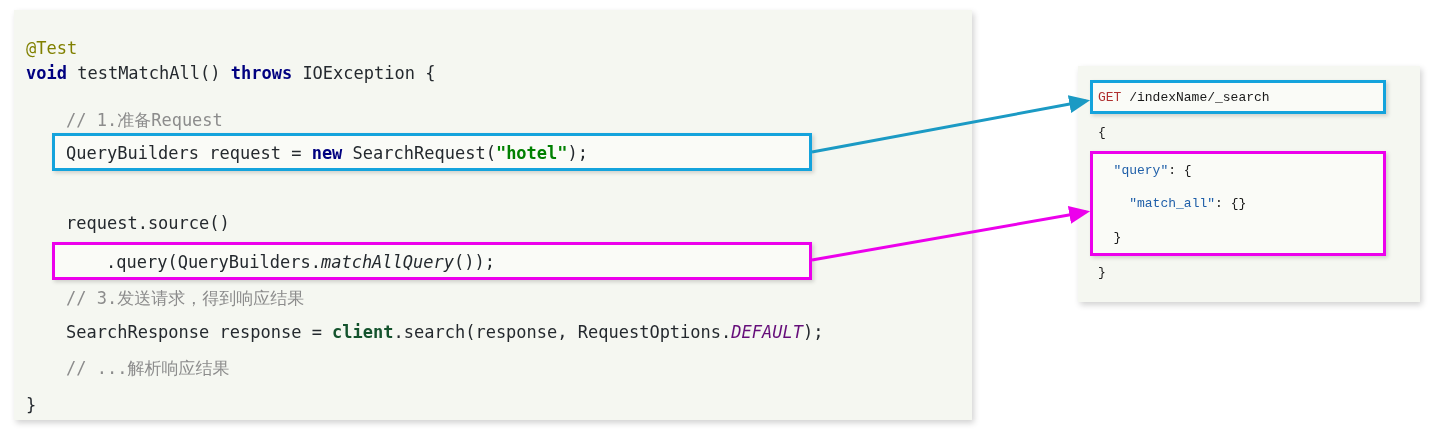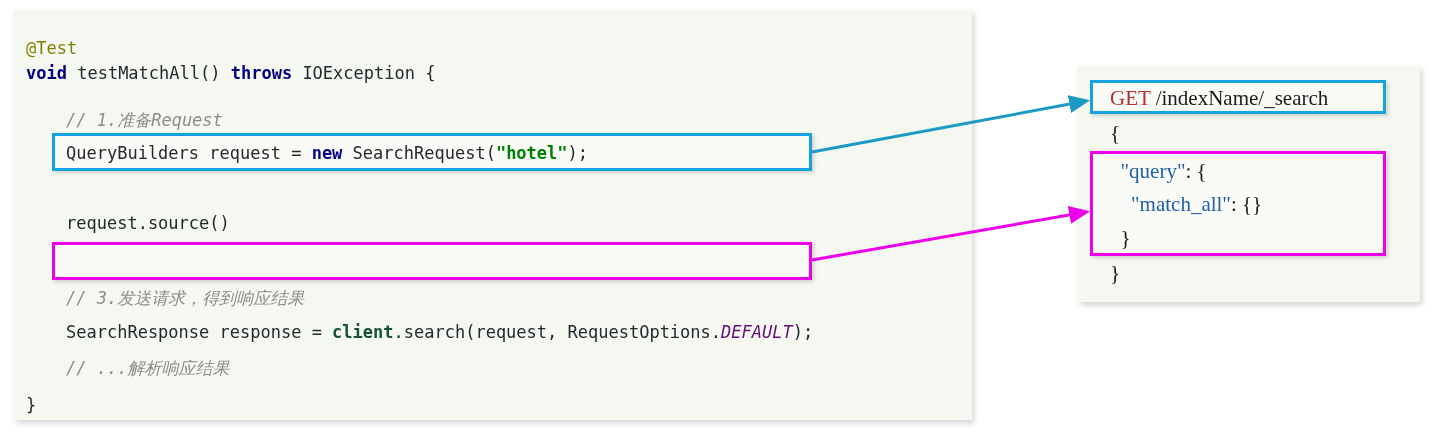--- a/index.html
+++ b/index.html
@@ -34,21 +34,21 @@
     font-size: 17px;
     line-height: 20px;
     color: #24292e;
   }
   .ind0 { padding-left: 12px; text-align: center; }
   .ind1 { padding-left: 52px; }
   .ind2 { padding-left: 92px; }
 
   .kw      { color: #000080; font-weight: bold; }
   .anno    { color: #808000; }
-  .cmt     { color: #8c8c8c; font-style: italic; }
+  .cmt     { color: #8c8c8c; }
   .str     { color: #008000; font-weight: bold; }
   .fieldst { color: #14532d; font-weight: bold; }
   .statici { color: #660e7a; font-weight: normal; font-style: italic; }
   .mth     { color: #24292e; font-style: italic; }
 
   
   .hl-box {
     position: absolute;
     box-sizing: border-box;
     background: #fafbf7;
@@ -64,25 +64,24 @@
     top: 66px;
     width: 342px;
     height: 236px;
     background: #f5f7f1;
     box-shadow: 2px 3px 6px rgba(0,0,0,0.18);
     box-sizing: border-box;
   }
   .dsl-line {
     position: absolute;
     white-space: pre;
-    font-family: Liberation Serif, serif;
-    font-size: 21px;
+    font-family: Liberation Mono, monospace;
+    font-size: 13px;
     line-height: 20px;
     color: #1a1a1a;
-    margin-left: 12px;
   }
   .verb { color: #b03030; }
   .jkey { color: #1f5fa9; }
 
   
   #arrow-layer {
     position: absolute;
     left: 0; top: 0;
     width: 1440px; height: 436px;
     pointer-events: none;
@@ -100,24 +99,25 @@
 
   <div class="code-line ind0" style="top:53px;"><span class="kw">void</span><span> testMatchAll() </span><span class="kw">throws</span><span> IOException {</span></div>
 
   <div class="code-line ind1" style="top:100px;"><span class="cmt">// 1.准备Request</span></div>
 
   <div class="code-line ind1" style="top:133px;"><span>QueryBuilders request = </span><span class="kw">new</span><span> SearchRequest(</span><span class="str">"hotel"</span><span>);</span></div>
 
 
   <div class="code-line ind1" style="top:203px;"><span>request.source()</span></div>
 
+  <div class="code-line ind2" style="top:242px;"><span>.query(QueryBuilders.</span><span class="mth">matchAllQuery</span><span>());</span></div>
 
   <div class="code-line ind1" style="top:278px;"><span class="cmt">// 3.发送请求，得到响应结果</span></div>
 
-  <div class="code-line ind1" style="top:312px;"><span>SearchResponse response = </span><span class="fieldst">client</span><span>.search(request, RequestOptions.</span><span class="statici">DEFAULT</span><span>);</span></div>
+  <div class="code-line ind1" style="top:312px;"><span>SearchResponse response = </span><span class="fieldst">client</span><span>.search(response, RequestOptions.</span><span class="statici">DEFAULT</span><span>);</span></div>
 
   <div class="code-line ind1" style="top:348px;"><span class="cmt">// ...解析响应结果</span></div>
 
   <div class="code-line ind0" style="top:385px;"><span>}</span></div>
 </div>
 
 <div id="dsl-panel">
 
   <div class="hl-box hl-blue" style="left: 12px; top: 14px; width: 296px; height: 34px; border-color: rgb(20, 163, 220);"></div>
   <div class="hl-box hl-magenta" style="left: 12px; top: 85px; width: 296px; height: 105px; border-color: rgb(236, 0, 236);"></div>

